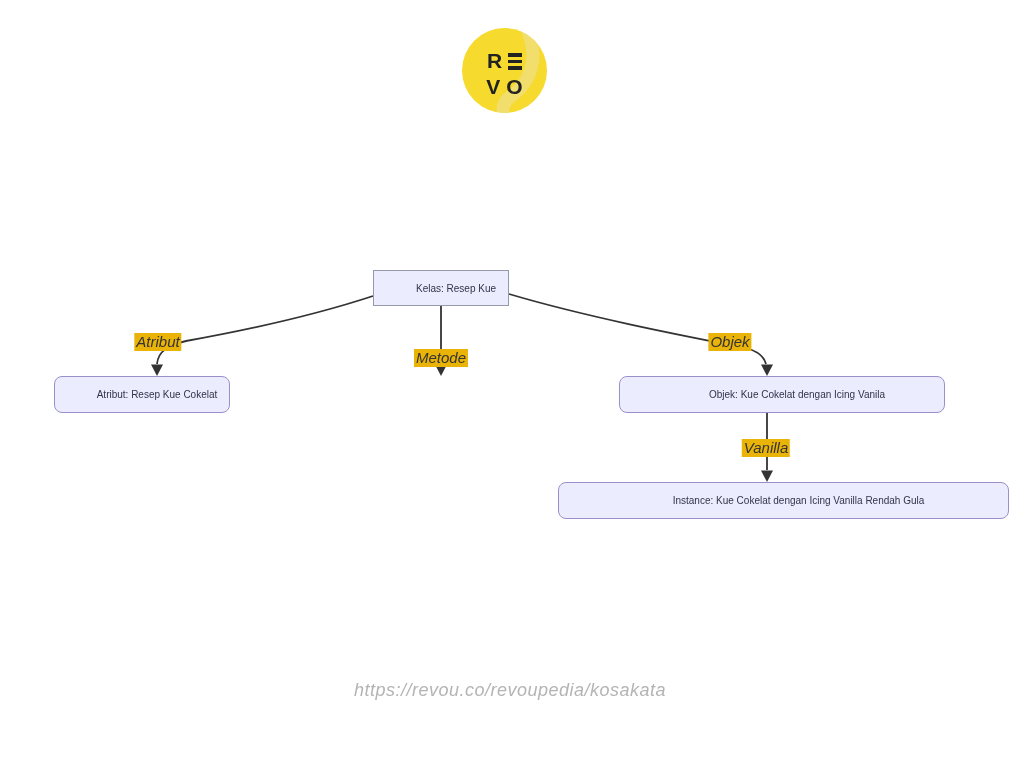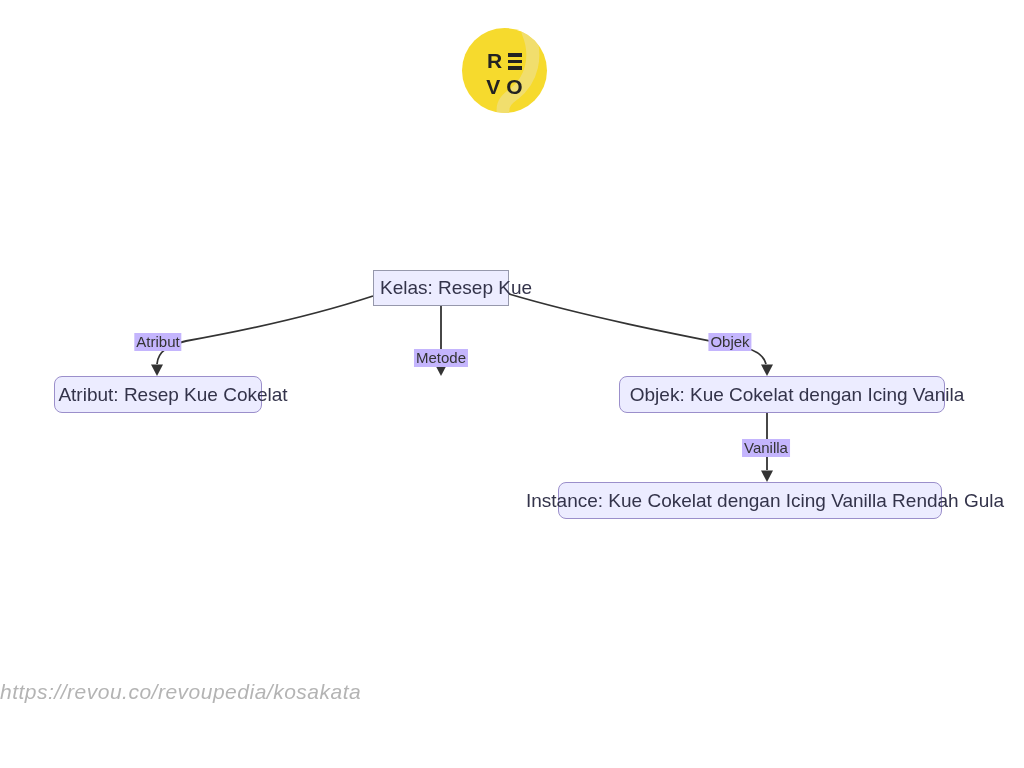--- a/index.html
+++ b/index.html
@@ -72,61 +72,63 @@
     left: 0; top: 0;
     width: 1024px; height: 768px;
     pointer-events: none;
   }
   .node {
     position: absolute;
     display: flex;
     align-items: center;
     justify-content: center;
     background: #ECECFF;
-    font-size: 19px;
+    font-size: 10px;
     color: #33334A;
     white-space: nowrap;
     text-align: center;
     padding-left: 30px;
   }
   .node.rect {
     border: 1px solid #9698AC;
     border-radius: 0;
   }
   .node.rounded {
     border: 1px solid #9B8FCB;
     border-radius: 8px;
   }
   #node-kelas    { left: 373px; top: 270px; width: 136px; height: 36px; }
-  #node-atribut  { left: 54px;  top: 376px; width: 208px; height: 37px; }
+  #node-atribut  { left: 54px;  top: 376px; width: 176px; height: 37px; }
   #node-metode   { left: 310px; top: 376px; width: 260px; height: 37px; }
   #node-objek    { left: 619px; top: 376px; width: 326px; height: 37px; }
-  #node-instance { left: 558px; top: 482px; width: 384px; height: 37px; }
+  #node-instance { left: 558px; top: 482px; width: 451px; height: 37px; }
 
   .edge-label {
     position: absolute;
     transform: translate(-50%, -50%);
-    background: #c4b5fd;
+    background: #eab308;
     color: #333333;
     font-size: 15px;
     line-height: 1.2;
     padding: 0 2px;
     white-space: nowrap;
+    font-style: italic;
   }
   #label-atribut  { left: 158px; top: 342px; }
   #label-metode   { left: 441px; top: 358px; }
   #label-objek    { left: 730px; top: 342px; }
   #label-instance { left: 766px; top: 448px; }
 
   
   .footer-caption {
     position: absolute;
     left: 0; right: 4px;
     top: 680px;
-    font-size: 21px;
+    text-align: center;
+    font-size: 18px;
     font-style: italic;
     color: #B4B4B4;
     letter-spacing: 0.5px;
   }
 </style>
 </head>
 <body>
 
 <div class="canvas">
 

